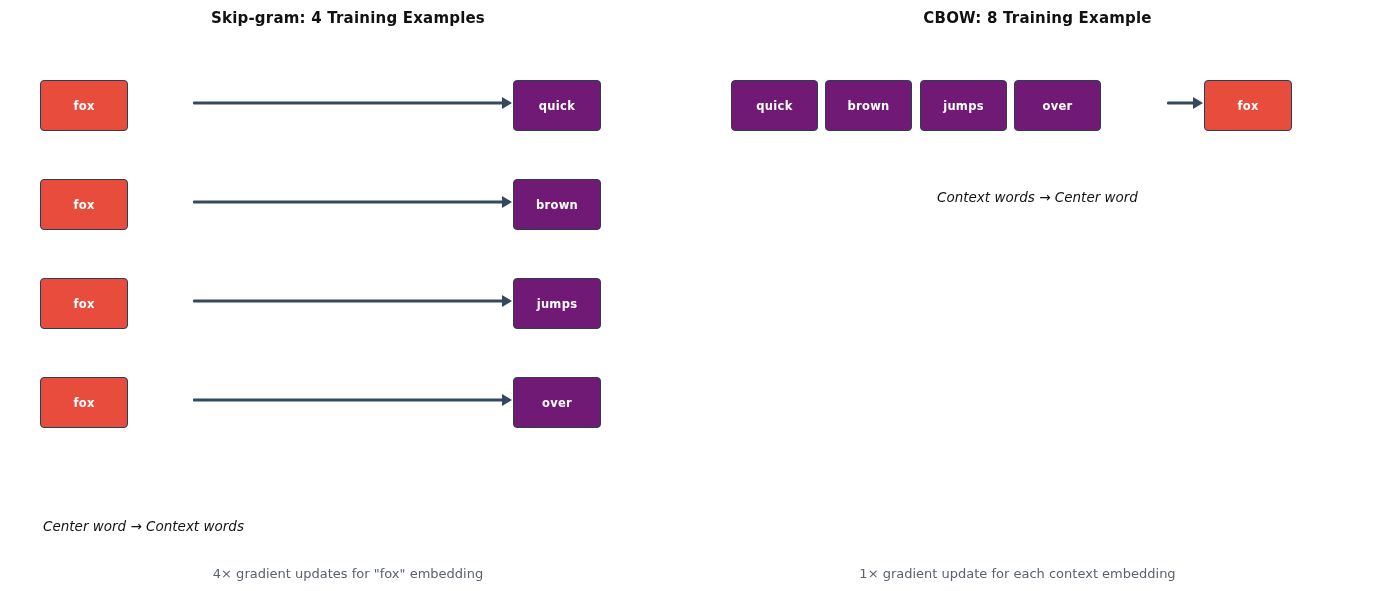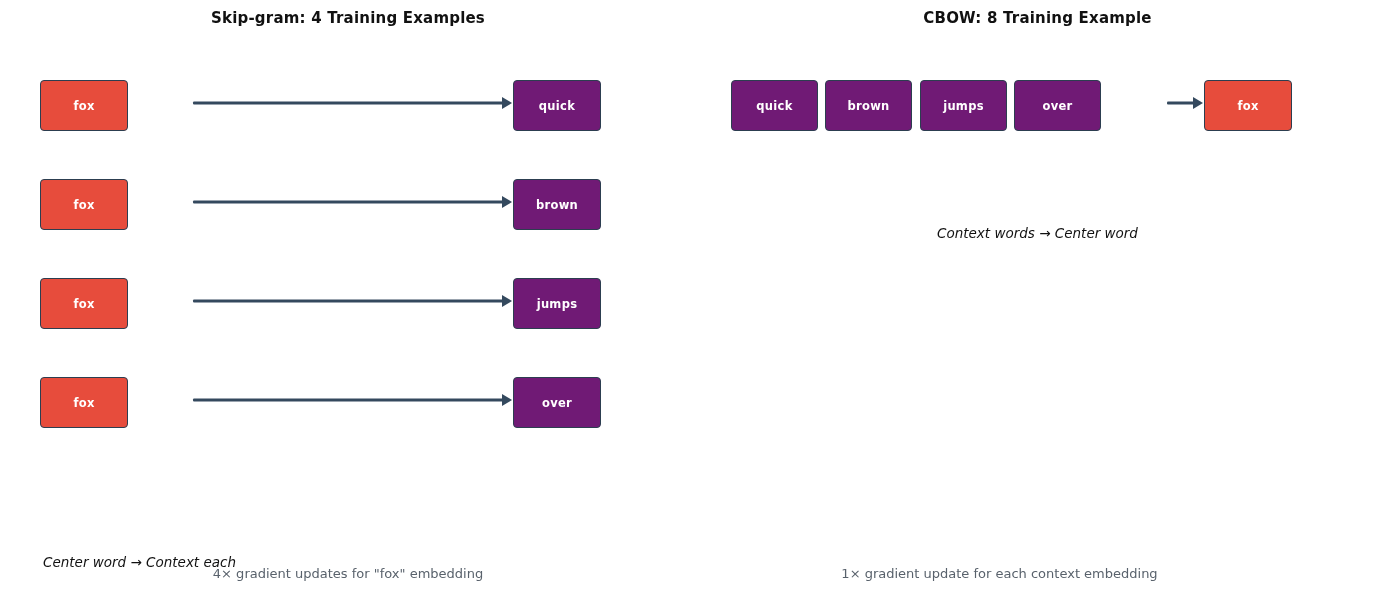--- a/index.html
+++ b/index.html
@@ -56,21 +56,20 @@
     width: 0; height: 0;
     border-left: 10px solid #34495e;
     border-top: 6px solid transparent;
     border-bottom: 6px solid transparent;
   }
   .relation-label {
     position: absolute;
     font-size: 13.5px;
     font-style: italic;
     color: #111111;
-    margin-top: 36px;
   }
   .caption {
     position: absolute;
     top: 566px;
     text-align: center;
     font-size: 13px;
     color: #59626c;
   }
 </style>
 </head>
@@ -102,36 +101,36 @@
     </div>
     <div class="word-box context" style="left:513px; top:278px; width:88px;">jumps</div>
 
     <div class="word-box center" style="left:40px; top:377px; width:88px;">fox</div>
     <div class="arrow" style="left:193px; top:393px; width:319px;">
       <div class="arrow-line"></div>
       <div class="arrow-head"></div>
     </div>
     <div class="word-box context" style="left:513px; top:377px; width:88px;">over</div>
 
-    <div class="relation-label" style="left:43px; top:518px;">Center word → Context each</div>
+    <div class="relation-label" style="left:43px; top:518px;">Center word → Context words</div>
     <div class="caption" style="left:0px; width:696px;">4× gradient updates for "fox" embedding</div>
   </div>
 
   <div>
     <div class="panel-title" style="left:690px; width:695px;">CBOW: 8 Training Example</div>
 
     <div class="word-box context" style="left:731px; top:80px; width:87px;">quick</div>
     <div class="word-box context" style="left:825px; top:80px; width:87px;">brown</div>
     <div class="word-box context" style="left:920px; top:80px; width:87px;">jumps</div>
     <div class="word-box context" style="left:1014px; top:80px; width:87px;">over</div>
 
     <div class="arrow" style="left:1167px; top:96px; width:36px;">
       <div class="arrow-line"></div>
       <div class="arrow-head"></div>
     </div>
 
     <div class="word-box center" style="left:1204px; top:80px; width:88px;">fox</div>
 
     <div class="relation-label" style="left:690px; width:695px; top:189px; text-align:center;">Context words → Center word</div>
-    <div class="caption" style="left:652px; width:695px;text-align:center;">1× gradient update for each context embedding</div>
+    <div class="caption" style="left:670px; width:695px;text-align:center;">1× gradient update for each context embedding</div>
   </div>
 
 </div>
 
 </body></html>

